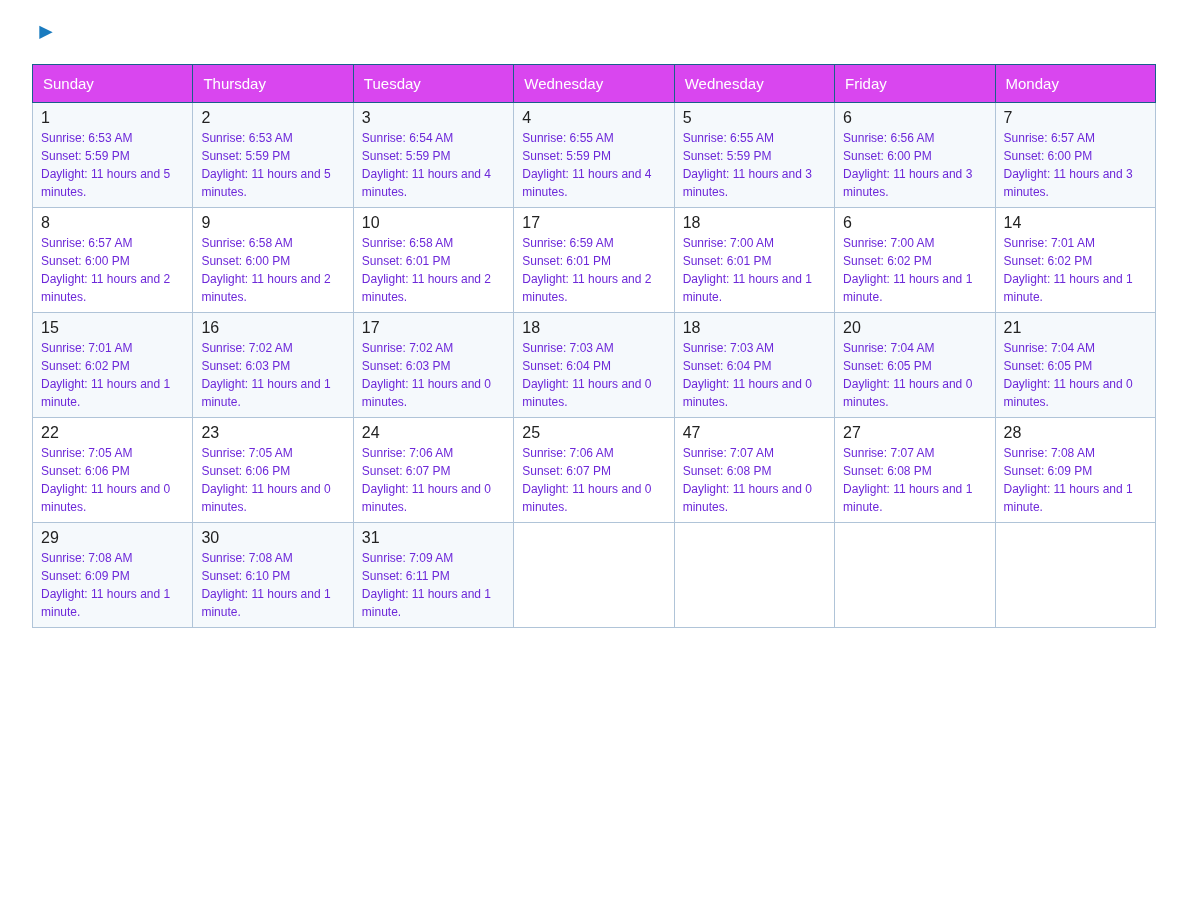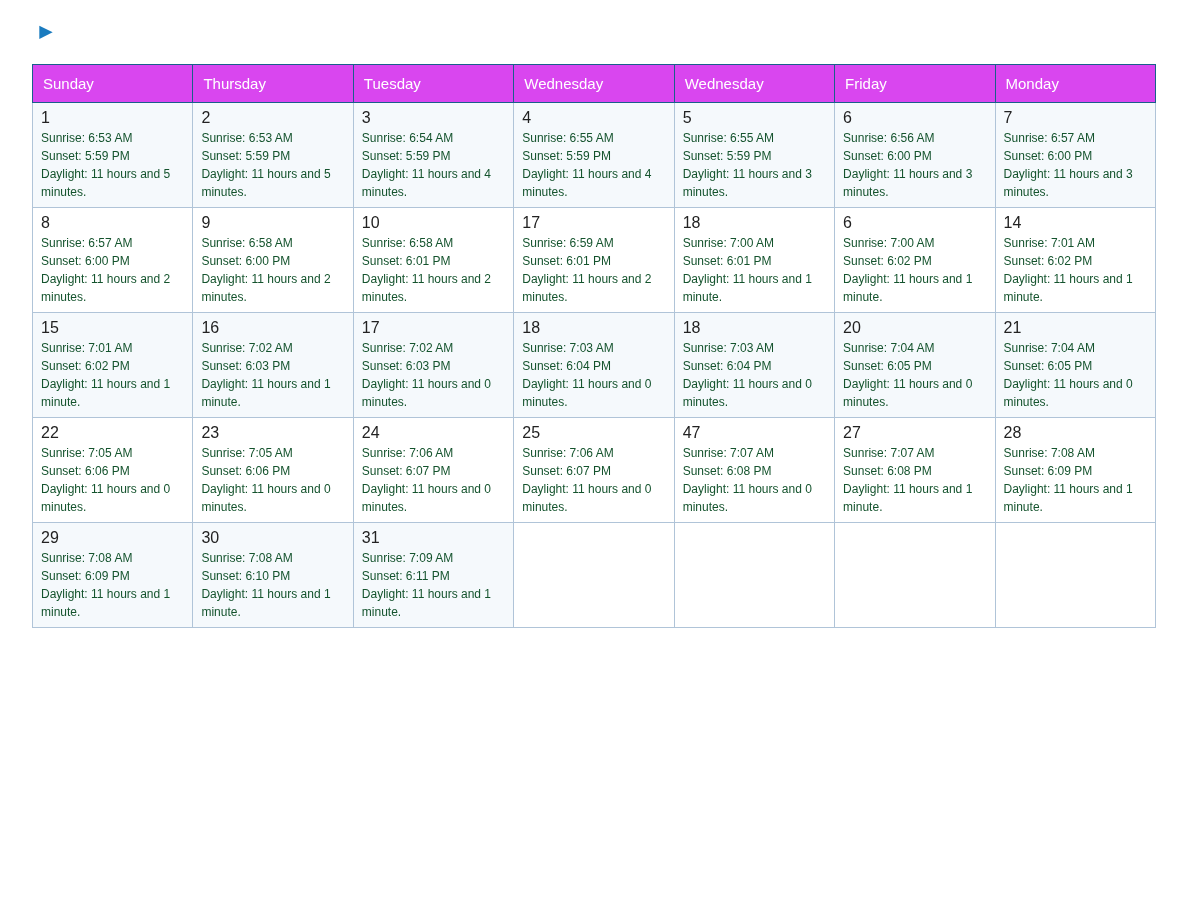--- a/index.html
+++ b/index.html
@@ -74,21 +74,21 @@
     }
     tbody tr td .day-num {
       font-size: 16px;
       font-weight: normal;
       color: #222;
       display: block;
       margin-bottom: 2px;
     }
     tbody tr td .day-info {
       font-size: 12px;
-      color: #14532d;
+      color: #6d28d9;
       line-height: 1.5;
     }
     tbody tr:nth-child(odd) td {
       background-color: #f5f9fc;
     }
     tbody tr:nth-child(even) td {
       background-color: #ffffff;
     }
     .empty-cell {
       background-color: #fff !important;

